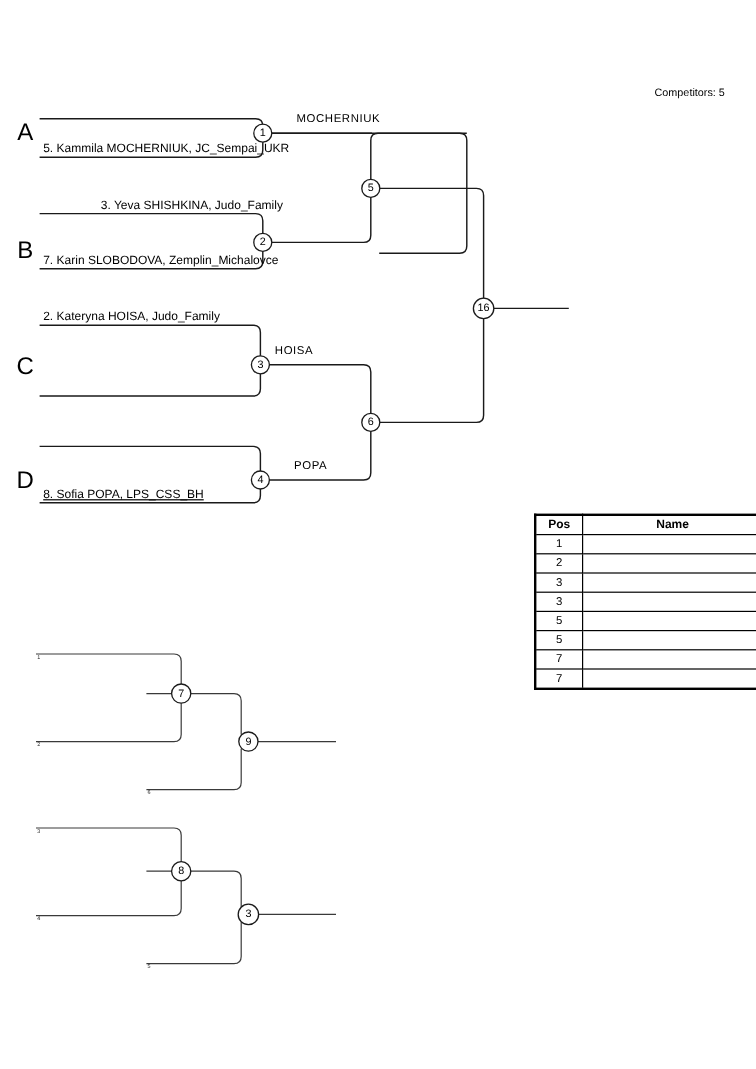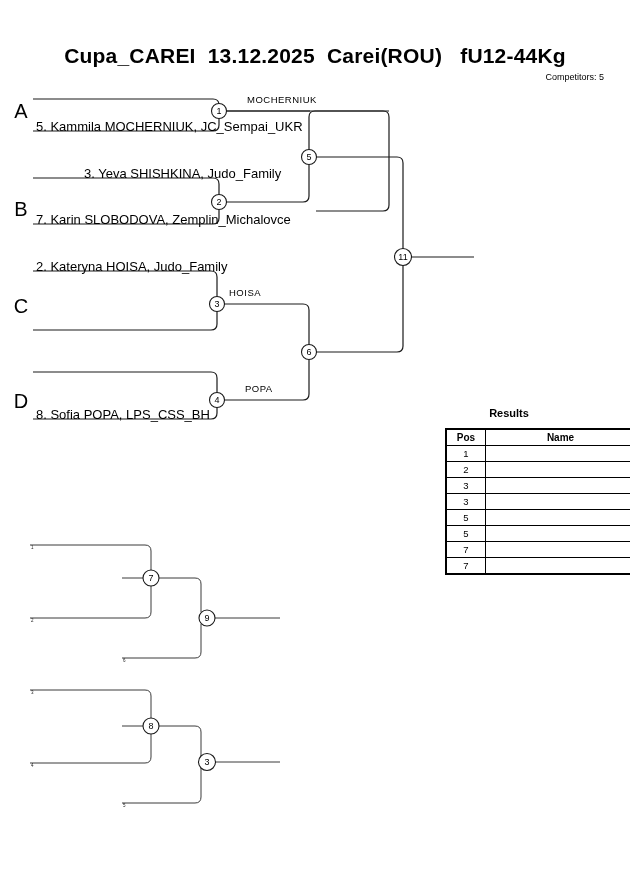--- a/index.html
+++ b/index.html
@@ -71,21 +71,21 @@
     line-height: 1;
   }
   .sect-letter {
     position: absolute;
     font-size: 20px;
     transform: translate(-50%, -50%);
     line-height: 1;
   }
   .comp-name {
     position: absolute;
-    font-size: 13px;
+    font-size: 10px;
     white-space: nowrap;
     line-height: 1;
   }
   .winner-name {
     position: absolute;
     font-size: 9.5px;
     white-space: nowrap;
     line-height: 1;
     letter-spacing: 0.5px;
   }
@@ -135,21 +135,20 @@
   table.results tbody td.c-name {
     text-align: left;
     padding-left: 3px;
   }
 </style>
 </head>
 <body>
 
 <div id="sheet">
 
-  <div class="title">Cupa_CAREI  13.12.2025  Carei(ROU)   fU12-44Kg</div>
   <div class="competitors">Competitors: 5</div>
 
   <svg class="bracket" viewBox="0 0 630 891">
 
     <path class="ln" d="M 33 99 L 213 99 Q 219 99 219 105 L 219 106"></path>
     <path class="ln" d="M 33 131 L 213 131 Q 219 131 219 125 L 219 117"></path>
 
     <path class="ln" d="M 33 178 L 213 178 Q 219 178 219 184 L 219 196"></path>
     <path class="ln" d="M 33 224 L 213 224 Q 219 224 219 218 L 219 208"></path>
 
@@ -206,52 +205,51 @@
   <div class="sect-letter" style="left:21px; top:306px;">C</div>
   <div class="sect-letter" style="left:21px; top:401px;">D</div>
 
   <div class="comp-name" style="left:36px; top:88px;"></div>
   <div class="comp-name" style="left:36px; top:120px;">5. Kammila MOCHERNIUK, JC_Sempai_UKR</div>
   <div class="comp-name" style="left:36px; top:167px;margin-left:48px;">3. Yeva SHISHKINA, Judo_Family</div>
   <div class="comp-name" style="left:36px; top:213px;">7. Karin SLOBODOVA, Zemplin_Michalovce</div>
   <div class="comp-name" style="left:36px; top:260px;">2. Kateryna HOISA, Judo_Family</div>
   <div class="comp-name" style="left:36px; top:319px;"></div>
   <div class="comp-name" style="left:36px; top:361px;"></div>
-  <div class="comp-name" style="left:36px; top:408px;">8. Sofia POPA, LPS_CSS_BH</div>
+  <div class="comp-name" style="left:36px; top:408px;text-decoration:underline;">8. Sofia POPA, LPS_CSS_BH</div>
 
   <div class="winner-name" style="left:231px; top:95px;padding-left:16px;">MOCHERNIUK</div>
   <div class="winner-name" style="left:231px; top:186px;"></div>
   <div class="winner-name" style="left:229px; top:288px;">HOISA</div>
   <div class="winner-name" style="left:229px; top:384px;padding-left:16px;">POPA</div>
   <div class="winner-name" style="left:320px; top:141px;"></div>
   <div class="winner-name" style="left:320px; top:336px;"></div>
   <div class="winner-name" style="left:414px; top:241px;"></div>
 
   <div class="nodenum" style="left:219px; top:111px;">1</div>
   <div class="nodenum" style="left:219px; top:202px;">2</div>
   <div class="nodenum" style="left:217px; top:304px;">3</div>
   <div class="nodenum" style="left:217px; top:400px;">4</div>
   <div class="nodenum" style="left:309px; top:157px;">5</div>
   <div class="nodenum" style="left:309px; top:352px;">6</div>
-  <div class="nodenum" style="left:403px; top:257px;">11</div>
+  <div class="nodenum" style="left:403px; top:257px;">16</div>
 
   <div class="nodenum" style="left:151px; top:578px;">7</div>
   <div class="nodenum" style="left:207px; top:618px;">9</div>
   <div class="nodenum" style="left:151px; top:726px;">8</div>
   <div class="nodenum" style="left:207px; top:762px;">3</div>
 
   <div class="seed-tag" style="left:31px; top:546px;">1</div>
   <div class="seed-tag" style="left:31px; top:619px;">2</div>
   <div class="seed-tag" style="left:123px; top:659px;">6</div>
 
   <div class="seed-tag" style="left:31px; top:691px;">3</div>
   <div class="seed-tag" style="left:31px; top:764px;">4</div>
   <div class="seed-tag" style="left:123px; top:804px;">5</div>
 
-  <div class="results-title">Results</div>
   <table class="results">
     <thead>
       <tr>
         <th class="c-pos">Pos</th>
         <th class="c-name">Name</th>
       </tr>
     </thead>
     <tbody>
       <tr>
         <td class="c-pos">1</td>

